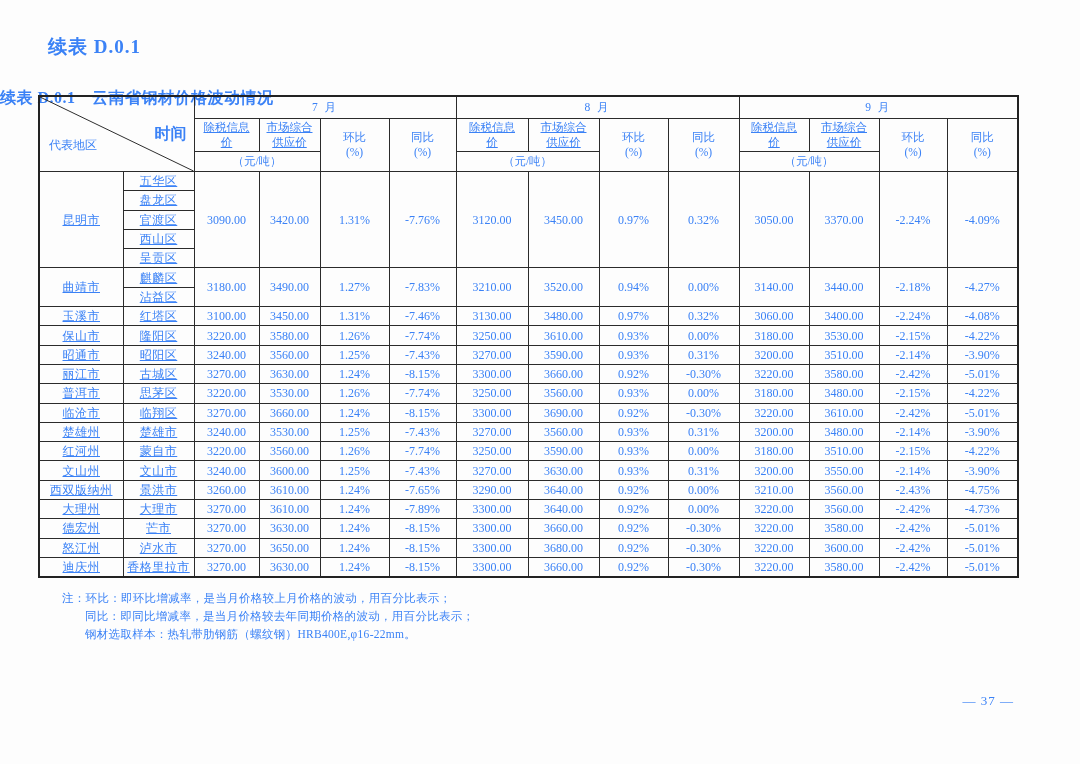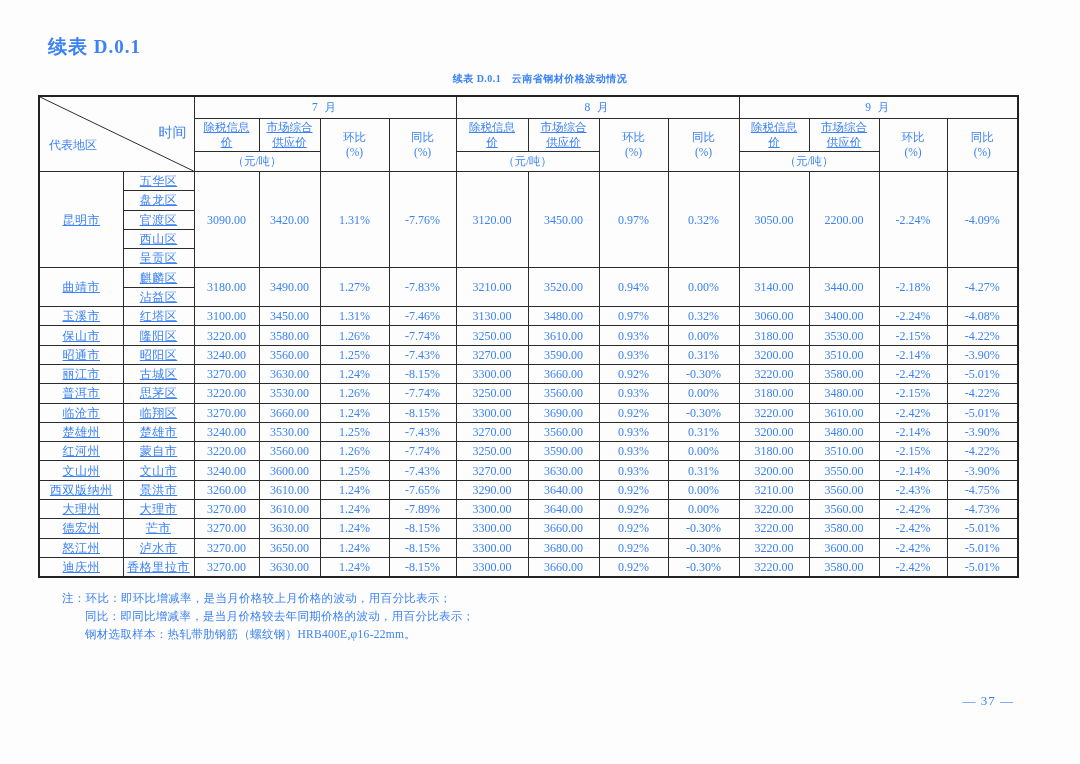--- a/index.html
+++ b/index.html
@@ -19,24 +19,24 @@
     position: absolute;
     left: 48px;
     top: 34px;
     font-size: 19px;
     font-weight: bold;
     letter-spacing: 1px;
   }
   .table-caption {
     position: absolute;
     left: 0;
-    top: 72px;
+    top: 88px;
     width: 1080px;
-    text-align: center;
-    font-size: 10px;
+    text-align: left;
+    font-size: 16px;
     font-weight: bold;
     letter-spacing: 0.5px;
   }
   table.price-table {
     position: absolute;
     left: 38px;
     top: 95px;
     width: 979px;
     border-collapse: collapse;
     table-layout: fixed;
@@ -51,21 +51,21 @@
     overflow: hidden;
   }
   .price-table thead th { font-size: 11.5px; line-height: 1.3; margin-top: 9px; }
   .h-month { height: 21px; letter-spacing: 2px; }
   .h-sub   { height: 32px; }
   .h-unit  { height: 19px; }
   .wrap4 { display: inline-block; max-width: 4.4em; line-height: 1.25; text-decoration: underline; }
   .blk { display: block; line-height: 1.3; }
   th.corner { position: relative; padding: 0; }
   .corner svg.diag { position: absolute; left: 0; top: 0; width: 100%; height: 100%; }
-  .corner .time-lbl   { position: absolute; top: 27px; right: 7px;  font-size: 14px; }
+  .corner .time-lbl   { position: absolute; top: 27px; right: 7px;  font-size: 16px; font-weight: bold; }
   .corner .region-lbl { position: absolute; bottom: 17px; left: 9px; font-size: 12px; }
   .price-table tbody td {
     height: 18.3px;
     font-size: 12px;
     line-height: 1;
   }
   td.region { font-size: 11.5px; letter-spacing: 0.5px; text-decoration: underline; }
   td.num { font-family: "Liberation Serif", "DejaVu Serif", serif; }
   .footnote {
     position: absolute;
@@ -168,21 +168,21 @@
           <td class="region">五华区</td>
           <td rowspan="5" class="num">3090.00</td>
           <td rowspan="5" class="num">3420.00</td>
           <td rowspan="5" class="num">1.31%</td>
           <td rowspan="5" class="num">-7.76%</td>
           <td rowspan="5" class="num">3120.00</td>
           <td rowspan="5" class="num">3450.00</td>
           <td rowspan="5" class="num">0.97%</td>
           <td rowspan="5" class="num">0.32%</td>
           <td rowspan="5" class="num">3050.00</td>
-          <td rowspan="5" class="num">2200.00</td>
+          <td rowspan="5" class="num">3370.00</td>
           <td rowspan="5" class="num">-2.24%</td>
           <td rowspan="5" class="num">-4.09%</td>
         </tr>
         <tr>
           <td class="region">盘龙区</td>
         </tr>
         <tr>
           <td class="region">官渡区</td>
         </tr>
         <tr>

